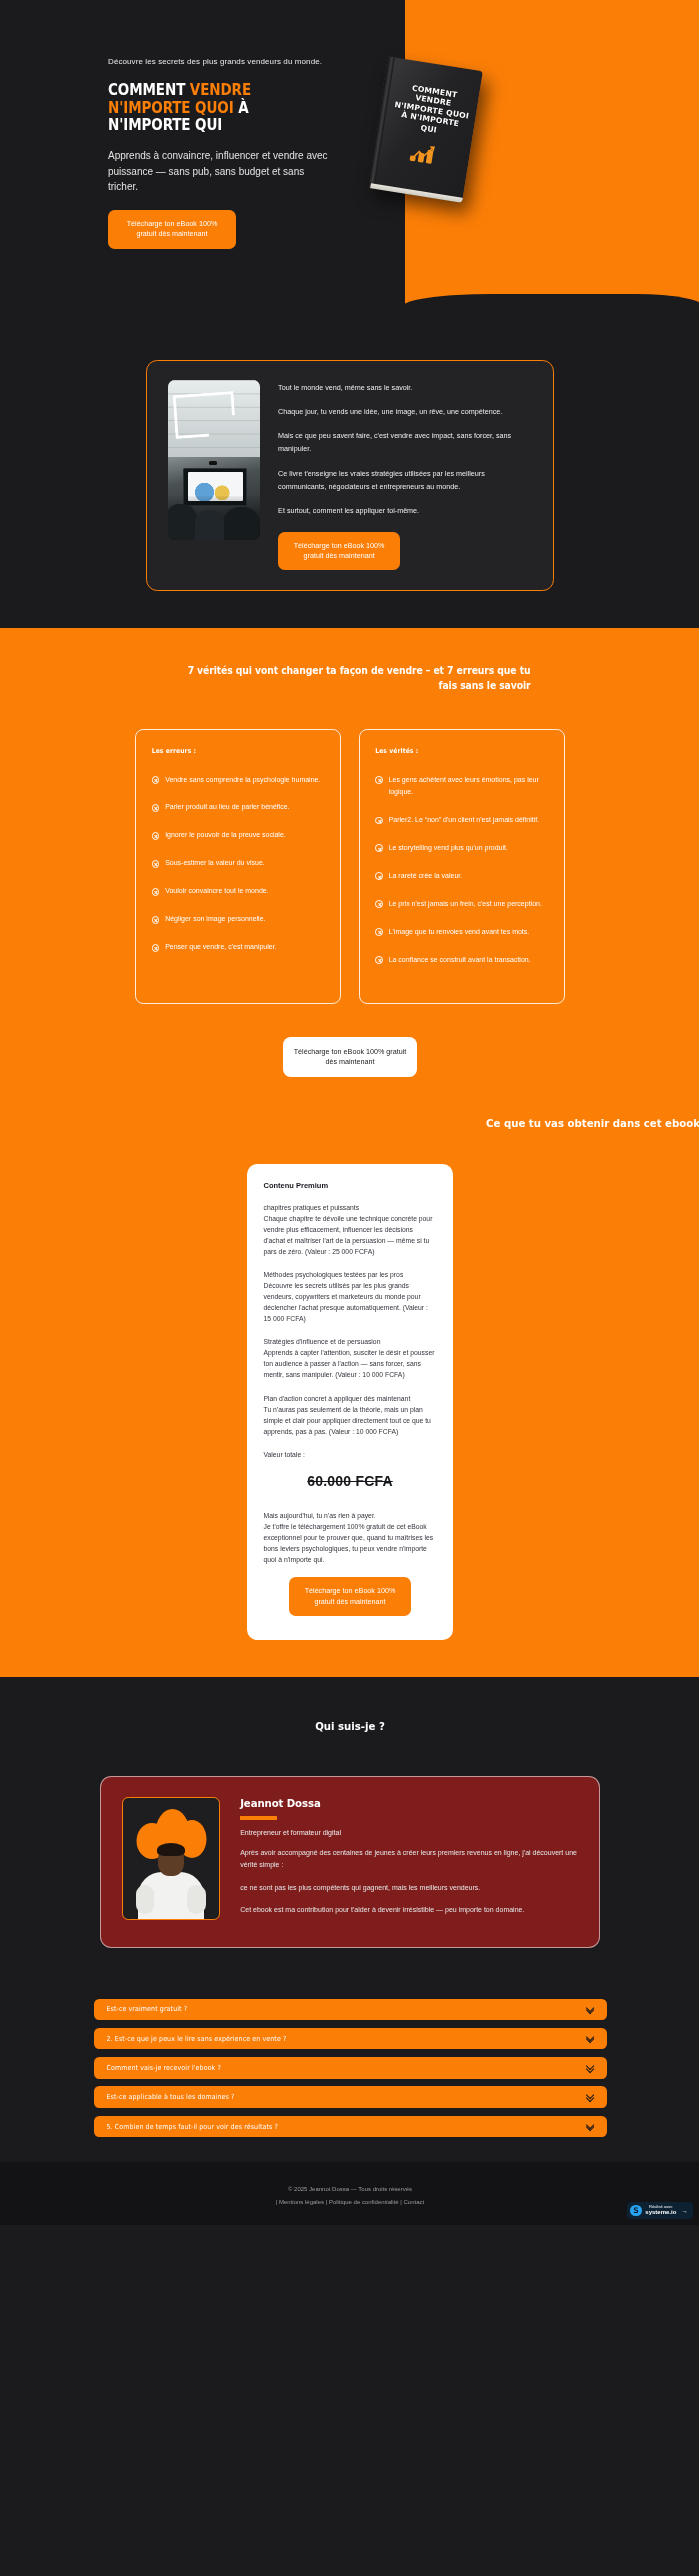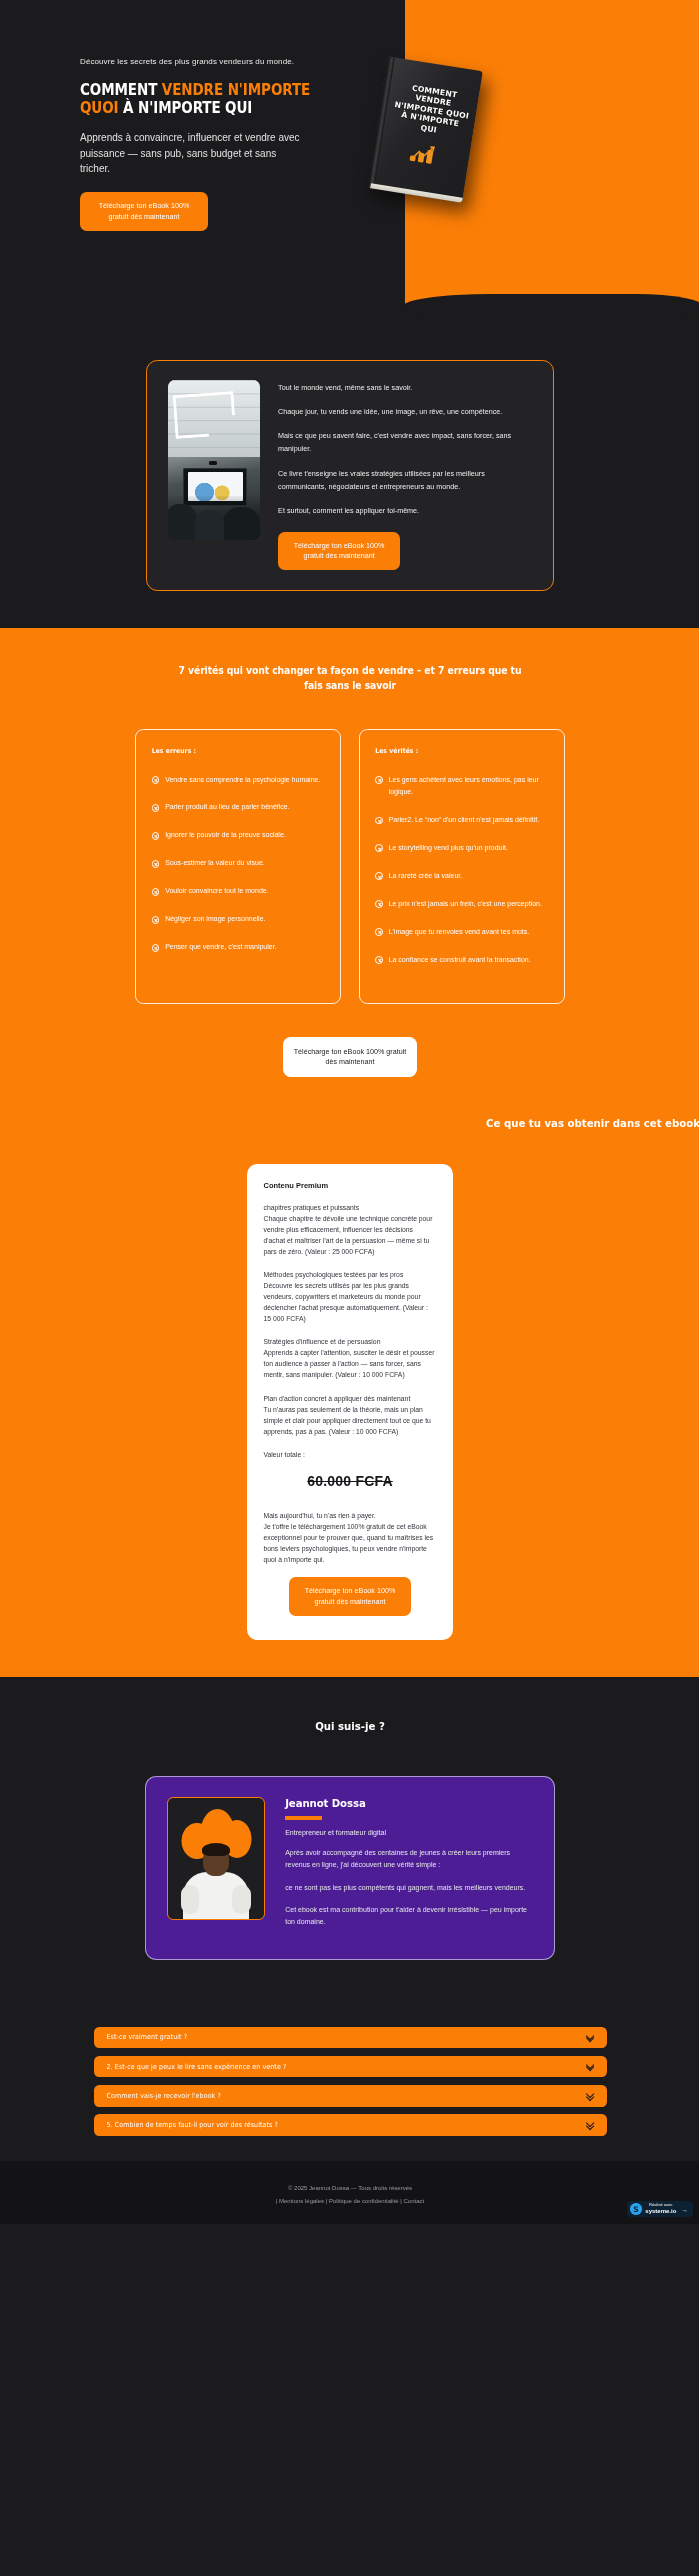--- a/index.html
+++ b/index.html
@@ -36,23 +36,22 @@
   .hero-orange .blob2 {
     position: absolute;
     left: 15.5px; bottom: -10.3px;
     width: 103px; height: 24px;
     background: #1b1b1d;
     border-radius: 50% 50% 0 0;
   }
   .hero-inner {
     position: relative;
     z-index: 3;
-    padding: 56px 0 0 72px;
+    padding: 56px 0 0 108px;
     width: 330px;
-    margin-left: 8px;
   }
   .hero-eyebrow {
     color: #e9e9ea;
     font-size: 8px;
     line-height: 1.55;
     letter-spacing: 0.1px;
     max-width: 216px;
   }
   .hero-title {
     margin-top: 14px;
@@ -222,21 +221,21 @@
     color: #eceded;
     font-size: 7.2px;
     line-height: 1.82;
     margin-bottom: 11.3px;
   }
   .card-cta { width: 122px; margin-top: 3.1px; }
 
   
   .sec-orange { background: #fb7e07; padding: 23px 0 37px; }
   .h2-orange {
-    text-align: center;
+    text-align: right;
     color: #fff;
     font-family: "DejaVu Sans", sans-serif;
     font-weight: 700;
     font-stretch: condensed;
     font-size: 10.3px;
     line-height: 1.42;
     letter-spacing: -0.1px;
     max-width: 361px;
     margin: 0 auto;
     padding-top: 12.4px;
@@ -345,28 +344,28 @@
   .h2-about {
     text-align: center;
     color: #fff;
     font-family: "DejaVu Sans", sans-serif;
     font-weight: 700;
     font-stretch: condensed;
     font-size: 11.3px;
     margin-bottom: 43px;
   }
   .about-card {
-    width: 410px;
-    margin: 16px auto;
+    width: 500px;
+    margin: 0 auto;
     border: 0.5px solid rgba(255,255,255,.55);
     border-radius: 11.3px;
     padding: 19.6px 20.6px 20.6px;
     display: flex;
     gap: 20.6px;
-    background: #4c1d95;
+    background: #7f1d1d;
   }
   .avatar {
     flex: 0 0 98px;
     width: 98px; height: 123px;
     border: 0.5px solid #fb7e07;
     border-radius: 6.2px;
     position: relative;
     overflow: hidden;
     background: #1e1e20;
   }
@@ -675,20 +674,24 @@
     </div>
     <div class="faq-item">
       <span class="faq-q">2. Est-ce que je peux le lire sans expérience en vente ?</span>
       <span class="chev"></span>
     </div>
     <div class="faq-item">
       <span class="faq-q">Comment vais-je recevoir l'ebook ?</span>
       <span class="chev"></span>
     </div>
     <div class="faq-item">
+      <span class="faq-q">Est-ce applicable à tous les domaines ?</span>
+      <span class="chev"></span>
+    </div>
+    <div class="faq-item">
       <span class="faq-q">5. Combien de temps faut-il pour voir des résultats ?</span>
       <span class="chev"></span>
     </div>
   </section>
 
   <footer class="footer">
     <div class="copy">© 2025 Jeannot Dossa — Tous droits réservés</div>
     <div class="links">| Mentions légales | Politique de confidentialité | Contact</div>
     <div class="badge">
       <div class="s">S</div>

